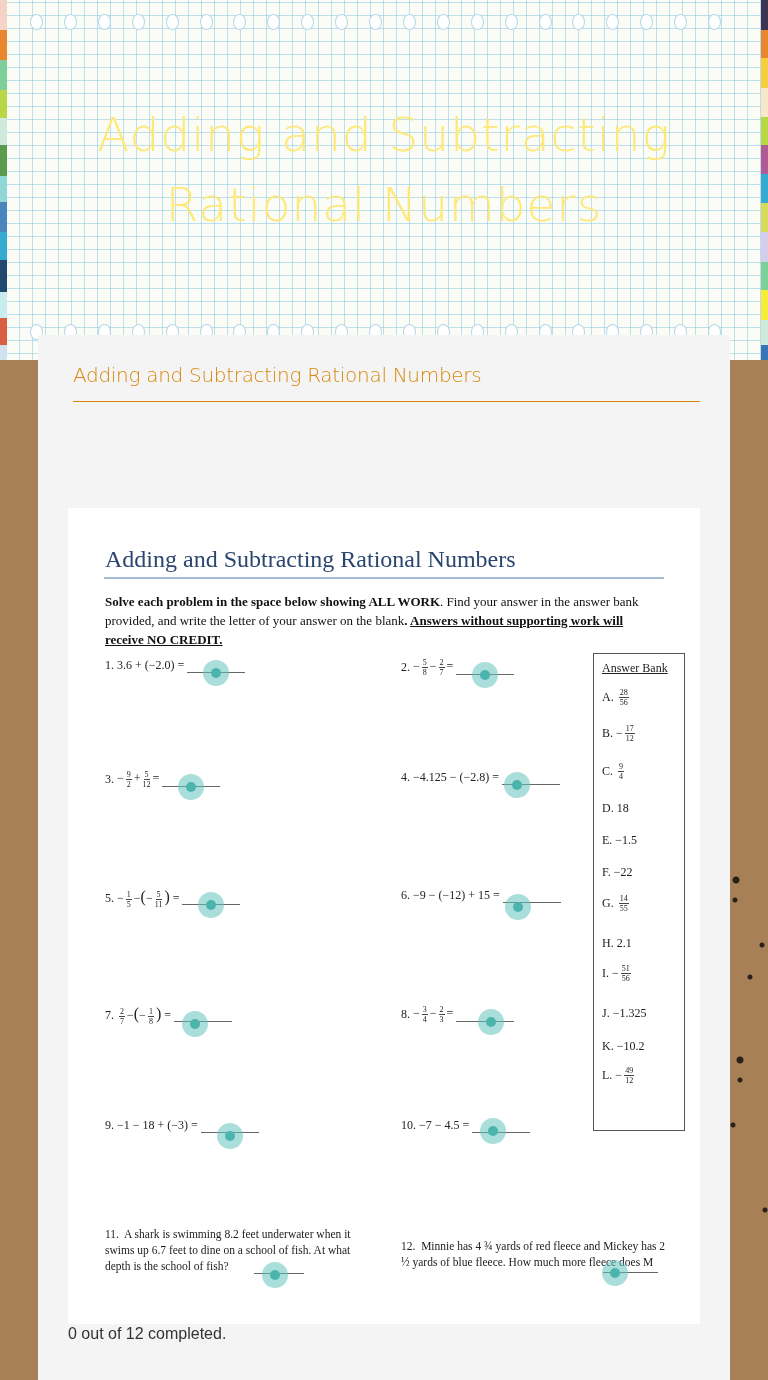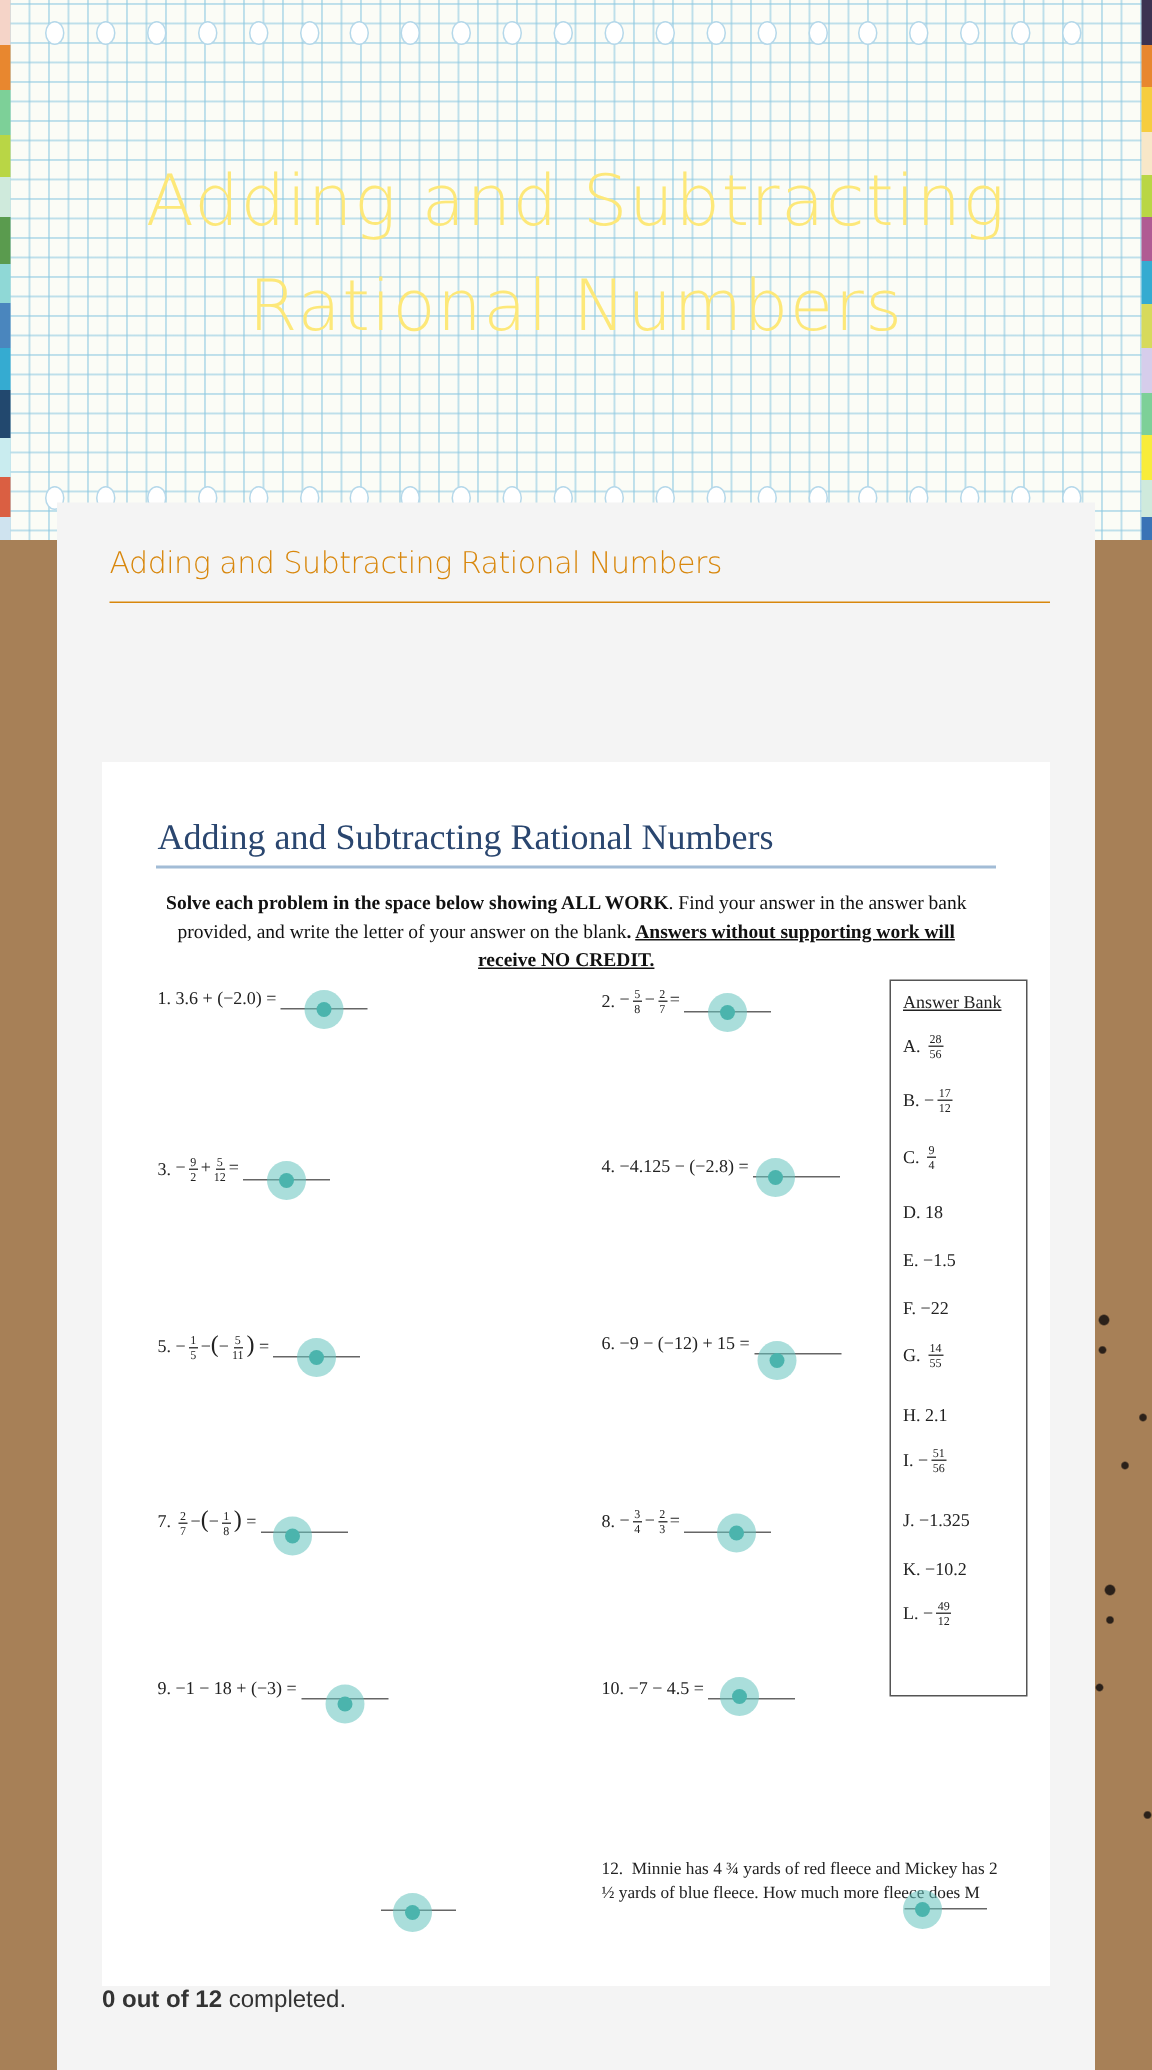--- a/index.html
+++ b/index.html
@@ -93,21 +93,21 @@
     font-family: "Liberation Serif", serif;
     font-size: 24px; color: #2a466f;
   }
   .ws-rule {
     position: absolute; left: 36px; top: 69px; width: 560px; height: 2px;
     background: #a2bcd6;
   }
   .ws-instr {
     position: absolute; left: 37px; top: 84px; width: 545px;
     font-family: "Liberation Serif", serif;
-    font-size: 13px; line-height: 19px; color: #111; text-align: center;
+    font-size: 13px; line-height: 19px; color: #111;
   }
   .ws-instr b.ul { text-decoration: underline; }
   .problem {
     position: absolute;
     font-family: "Liberation Serif", serif;
     font-size: 12px; color: #222;
     white-space: nowrap;
     display: flex; align-items: center;
   }
   .blank {
@@ -146,21 +146,21 @@
   .text-input {
     position: absolute; left: 401px; top: 749px; width: 131px; height: 35px;
     border: 1px solid #ddd; border-radius: 8px; background: #fff;
     font-family: "Liberation Sans", sans-serif; font-size: 15px; color: #777;
     padding: 8px 12px;
   }
   .completed {
     position: absolute; left: 30px; top: 990px;
     font-family: "Liberation Sans", sans-serif; font-size: 16px; color: #333;
   }
-  .completed b { font-weight: bold; }
+  .completed b { font-weight: normal; }
 </style>
 </head>
 <body>
 
 <div class="cardboard"></div>
 
 <div class="header">
   <div class="stripe-left"></div>
   <div class="stripe-right"></div>
   <div class="holes" style="top:14px" id="holes-top">
@@ -315,20 +315,24 @@
         </span>
     </div>
     <div class="problem" style="left:333px;top:610px">
       <span>10.</span>&nbsp;
       <span>−7 − 4.5 =</span>
       <span class="blank">
           <span class="dropzone" style="left:8px;top:-1px"></span>
         </span>
     </div>
 
+    <div class="word-problem" style="left:37px;top:718px">
+      <span>11.</span>&nbsp;
+      <span>A shark is swimming 8.2 feet underwater when it swims up 6.7 feet to dine on a school of fish.  At what depth is the school of fish?</span>
+    </div>
     <div class="blank" style="position:absolute;left:183px;top:752px;width:50px">
         <span class="dropzone" style="left:8px;top:2px"></span>
       </div>
 
     <div class="word-problem" style="left:333px;top:730px">
       <span>12.</span>&nbsp;
       <span>Minnie has 4 ¾ yards of red fleece and Mickey has 2 ½ yards of blue fleece.  How much more fleece does M</span>
     </div>
     <div class="blank" style="position:absolute;left:532px;top:751px;width:55px">
         <span class="dropzone" style="left:-1px;top:1px"></span>

